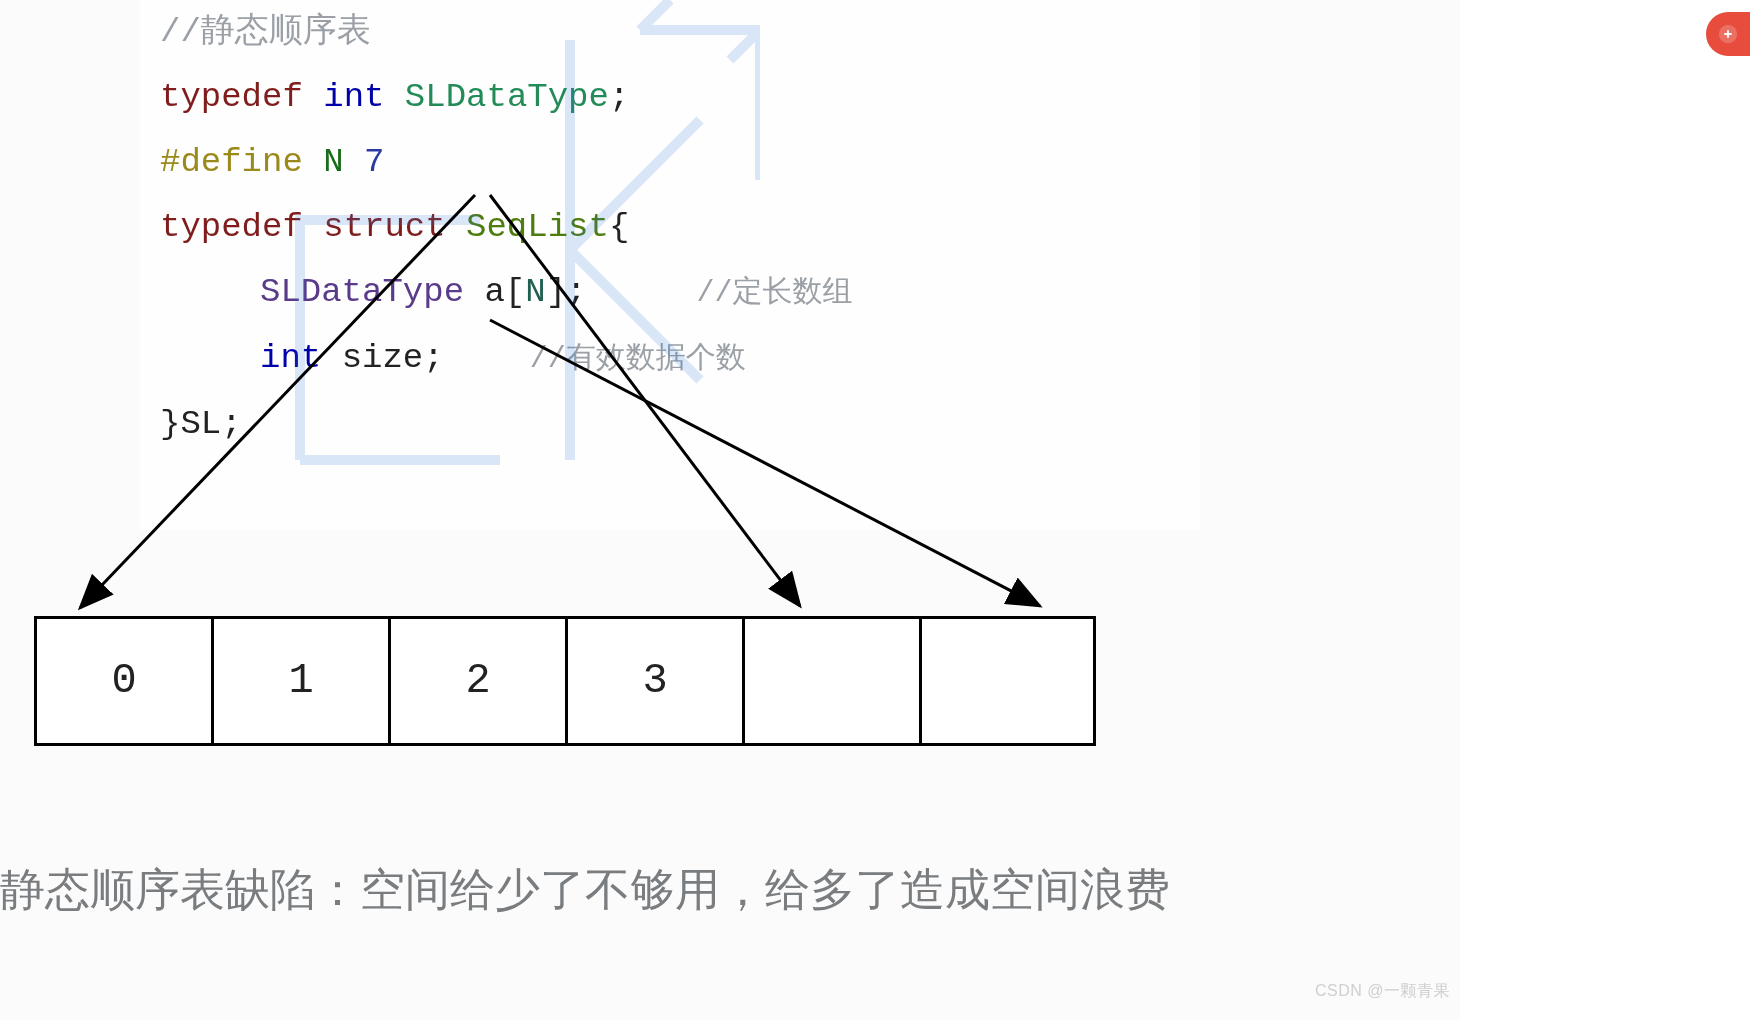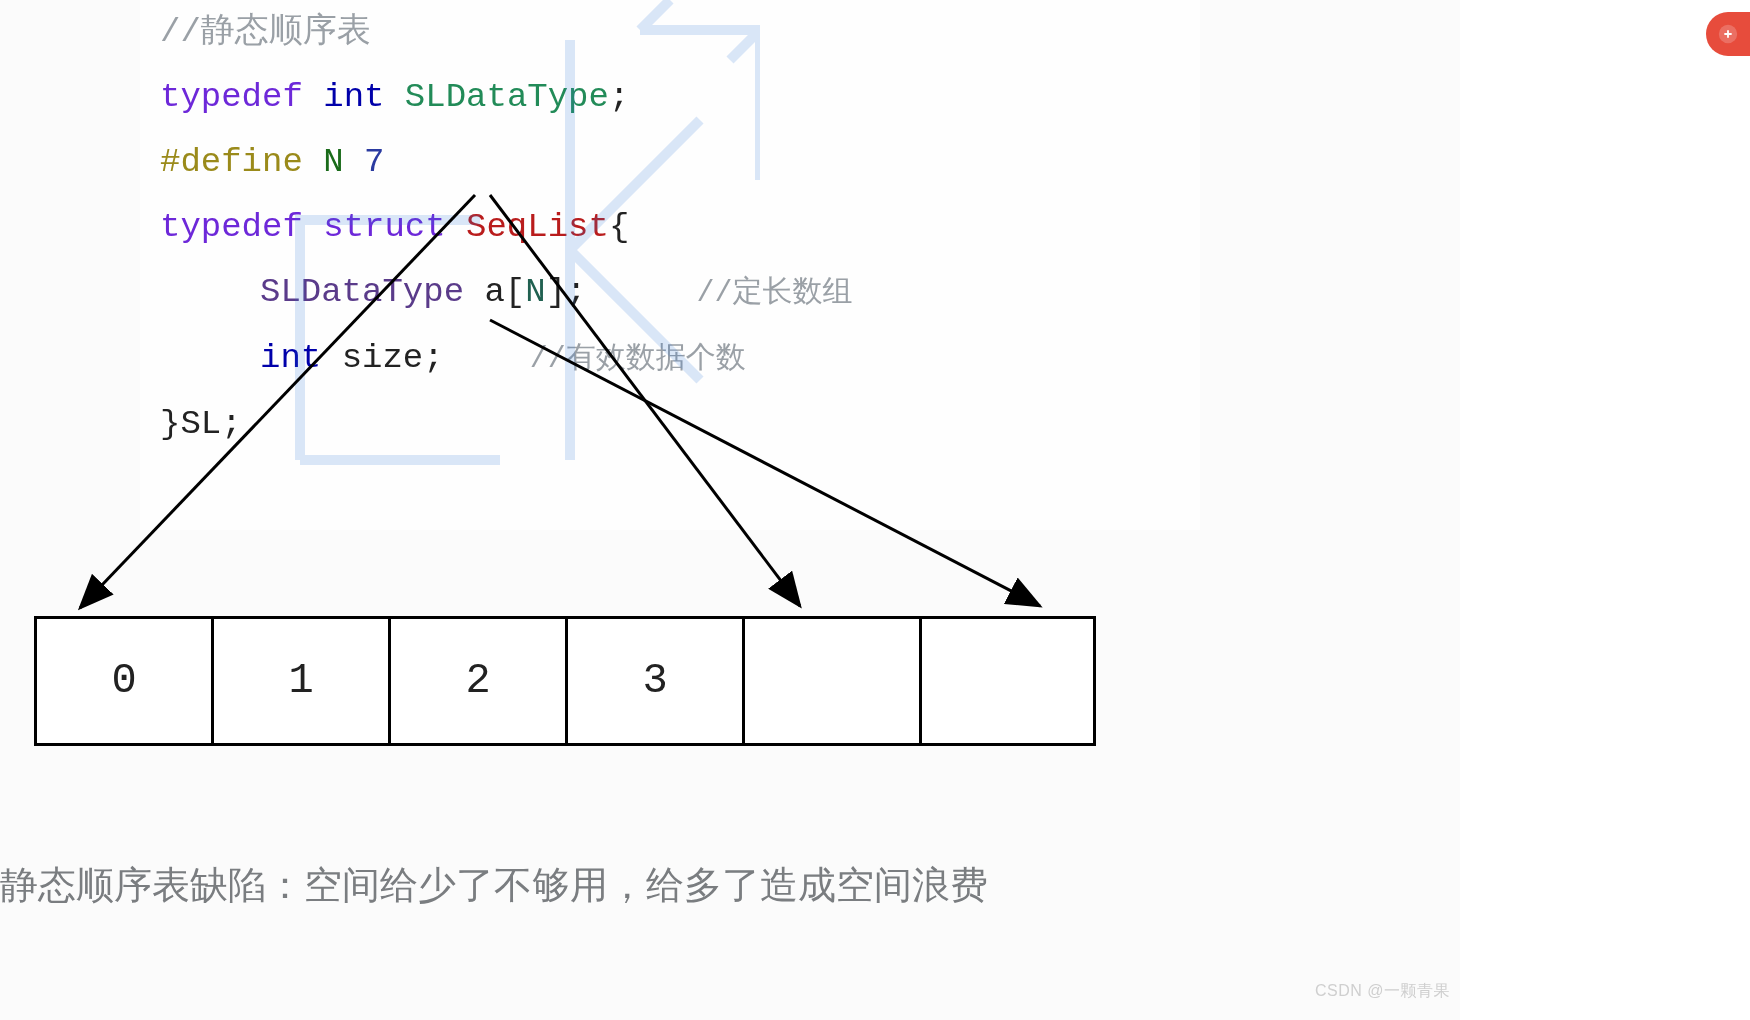--- a/index.html
+++ b/index.html
@@ -27,27 +27,27 @@
     background: #fefefe;
   }
   .code-line {
     font-family: "Consolas", "Courier New", monospace;
     font-size: 34px;
     line-height: 65px;
     white-space: pre;
     padding-left: 20px;
   }
   .tk-comment { color: #9aa0a6; }
-  .tk-keyword-blue { color: #6d28d9; }
+  .tk-keyword-blue { color: #7f1d1d; }
   .tk-keyword-int { color: #0000aa; margin-top: 12px; }
   .tk-type { color: #228b58; }
   .tk-preproc { color: #9a8a1a; text-align: right; }
   .tk-macro { color: #1a6b1a; }
   .tk-number { color: #2a3aa0; }
-  .tk-struct { color: #b91c1c; }
+  .tk-struct { color: #4d7c0f; }
   .tk-member { color: #5a3b8a; }
   .tk-array { color: #206050; }
   .tk-punc { color: #222; }
   .tk-plain { color: #222; }
   .code-line.indent { padding-left: 120px; }
   .side-comment {
     display: inline-block;
     color: #9aa0a6;
     font-size: 30px;
     margin-left: 110px;
@@ -70,21 +70,21 @@
     font-family: "Consolas", "Courier New", monospace;
     font-size: 42px;
     color: #222;
     background: #fff;
   }
   .array-cell:last-child { border-right: 3px solid #000; }
   .caption {
     position: absolute;
     left: 0;
     top: 860px;
-    font-size: 38px;
+    font-size: 45px;
     color: #7a7d80;
     font-weight: 400;
   }
   .watermark {
     position: absolute;
     right: 300px;
     bottom: 18px;
     font-size: 16px;
     color: #cfcfcf;
     letter-spacing: 0.5px;

